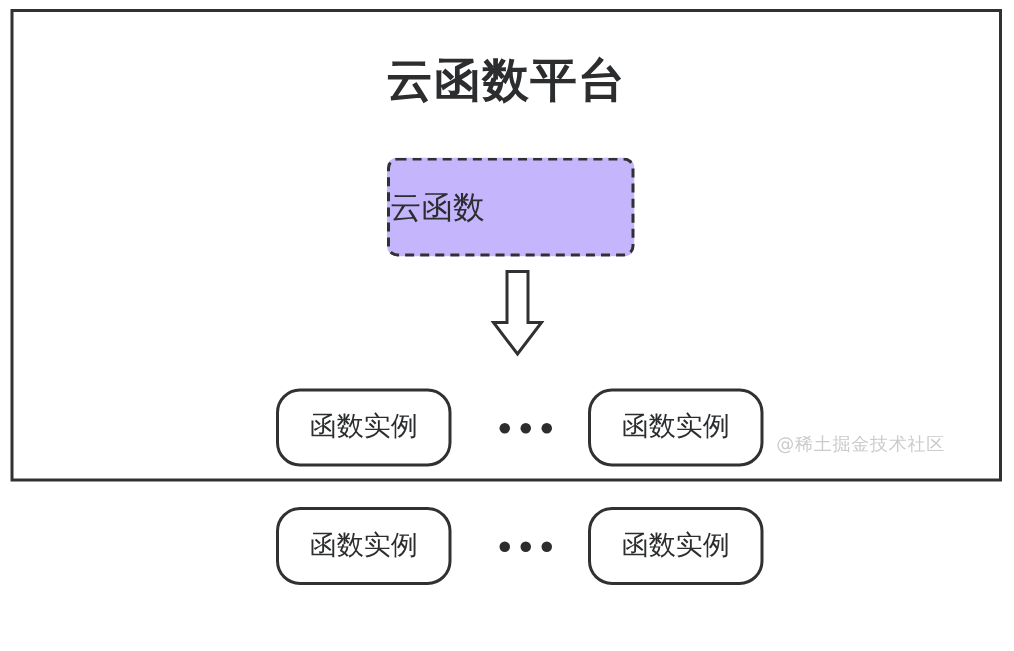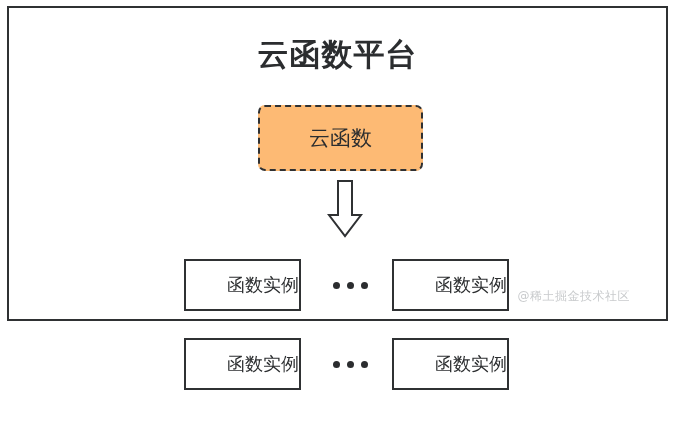--- a/index.html
+++ b/index.html
@@ -57,22 +57,22 @@
     position: absolute;
     left: 249px;
     top: 97px;
     width: 165px;
     height: 66px;
     box-sizing: border-box;
     border: 2px dashed #2f3133;
     border-radius: 7px;
     display: flex;
     align-items: center;
-    justify-content: center;
-    background: #fdba74;
+    justify-content: flex-start;
+    background: #c4b5fd;
   }
   .function-box-label {
     font-size: 21px;
     color: #2b2d2f;
     line-height: 26px;
     white-space: nowrap;
   }
 
   
   .down-arrow {
@@ -93,25 +93,25 @@
   .instance-row.row-1 { top: 251px; }
   .instance-row.row-2 { top: 330px; }
 
   .instance-box {
     position: absolute;
     top: 0;
     width: 117px;
     height: 52px;
     box-sizing: border-box;
     border: 2px solid #2f3133;
-    border-radius: 0;
+    border-radius: 16px;
     background: #ffffff;
     display: flex;
     align-items: center;
-    justify-content: flex-end;
+    justify-content: center;
   }
   .instance-box.left  { left: 175px; }
   .instance-box.right { left: 383px; }
 
   .instance-label {
     font-size: 18px;
     color: #2b2d2f;
     line-height: 24px;
     white-space: nowrap;
   }

